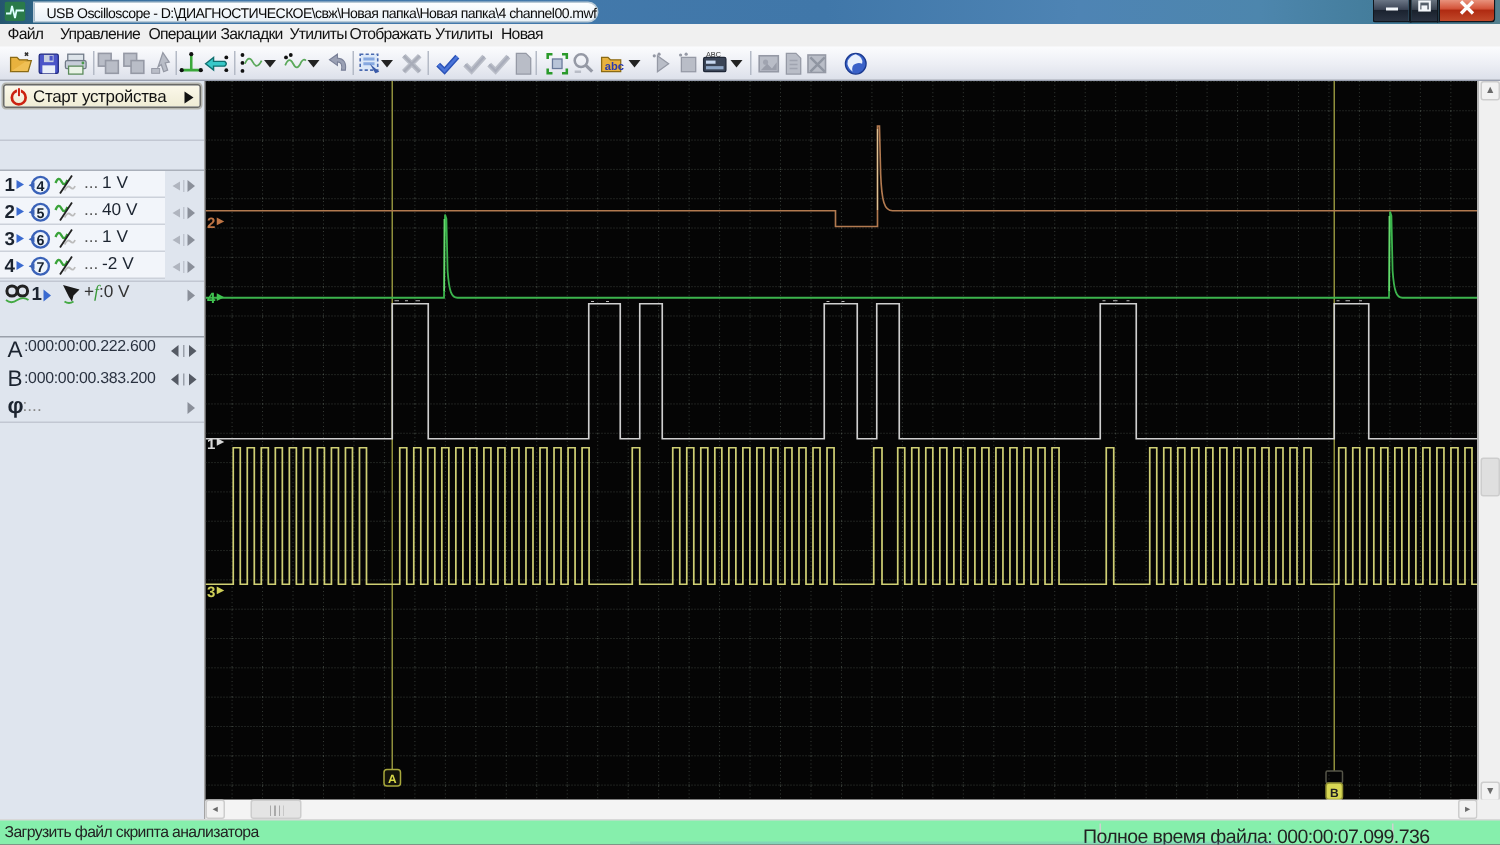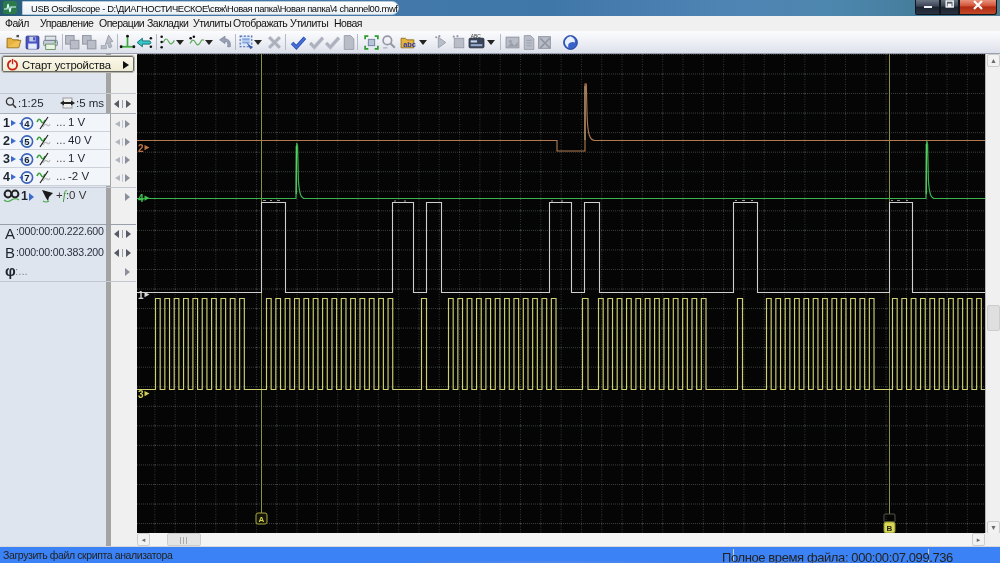--- a/index.html
+++ b/index.html
@@ -15,40 +15,40 @@
 #btncls{left:959px;width:38px;background:linear-gradient(180deg,#e8927c 0%,#d4563c 40%,#b02b12 50%,#c2492a 100%);border-radius:0 0 3px 0}
 
 #menubar{left:0;top:16px;width:1000px;height:15px;background:#f0f0f0;font-size:10.5px;letter-spacing:-0.5px;color:#111}
 #menubar span{position:absolute;top:1px}
 
 #toolbar{left:0;top:31px;width:1000px;height:23px;background:linear-gradient(180deg,#fbfcfe 0%,#eceef4 55%,#dce0ea 100%);border-bottom:1px solid #9aa0b0}
 .ti{position:absolute;top:3px;width:17px;height:17px}
 .tsep{position:absolute;top:3px;width:1px;height:16px;background:#b4bac6}
 .tdd{position:absolute;top:9px;width:0;height:0;border-left:4px solid transparent;border-right:4px solid transparent;border-top:5px solid #222}
 
-#panel{left:0;top:54px;width:111px;height:492px;background:#dfe5ee;border-right:5px solid #a3a3a3;font-size:11.5px;color:#1c2430}
+#panel{left:0;top:54px;width:137px;height:492px;background:#dfe5ee;border-right:1px solid #a3a3a3;font-size:11.5px;color:#1c2430}
 .digits{font-size:10.6px;letter-spacing:-0.2px;color:#2a3240}
 .prow{position:absolute;left:0;width:136px}
 .sepl{position:absolute;left:0;width:136px;height:1px;background:#c2c7d2}
 .arrR{position:absolute;width:0;height:0;border-top:4px solid transparent;border-bottom:4px solid transparent;border-left:5px solid #8a8f99}
 .arrL{position:absolute;width:0;height:0;border-top:4px solid transparent;border-bottom:4px solid transparent;border-right:5px solid #8a8f99}
 .vbar{position:absolute;width:1px;height:8px;background:#9aa0aa}
 
 #scope{left:137px;top:54px;width:848px;height:480px;background:#050505;background-image:
  radial-gradient(circle at 0.5px 0.5px,#4c544c 0,#454d46 0.45px,rgba(0,0,0,0) 0.5px),
  radial-gradient(circle at 0.5px 0.5px,#39403a 0,#363c37 0.42px,rgba(0,0,0,0) 0.47px),
  radial-gradient(circle at 0.5px 0.5px,#39403a 0,#363c37 0.42px,rgba(0,0,0,0) 0.47px);
 background-size:20.32px 19.55px,20.32px 2.5px,2px 19.55px;
 background-position:17.4px 19.5px,17.4px 0px,0px 19.5px}
 
 #vsb{left:985px;top:54px;width:15px;height:480px;background:#f0f0f0;border-left:1px solid #b8b8b8}
 #hsb{left:137px;top:533px;width:848px;height:13px;background:#f4f4f4}
 #corner{left:985px;top:533px;width:15px;height:13px;background:#f0f0f0}
 .sbtn{position:absolute;background:#f2f2f2;border:1px solid #cdcdcd;border-radius:2px;color:#6a6a6a;font-size:7px;text-align:center}
-#statusbar{left:0;top:546px;width:1000px;height:17px;background:#3b82f6;border-top:1px solid #d8d8d8;font-size:10.5px;color:#222}
+#statusbar{left:0;top:546px;width:1000px;height:17px;background:#86efac;border-top:1px solid #d8d8d8;font-size:10.5px;color:#222}
 </style></head>
 <body>
 <div class="abs" id="titlebar"></div>
 <svg class="abs" id="appico" viewBox="0 0 14 13">
     <rect x="0" y="0" width="14" height="13" rx="2" fill="#2a7a4a"></rect>
     <path d="M1 8 L4 8 5 3 7 11 8 6 13 6" stroke="#dff" stroke-width="1.2" fill="none"></path>
   </svg>
 <div class="abs" id="titlepill">USB Oscilloscope - D:\ДИАГНОСТИЧЕСКОЕ\свж\Новая папка\Новая папка\4 channel00.mwf</div>
 <div class="abs wbtn" id="btnmin"><svg width="12" height="9" viewBox="0 0 12 9">
       <rect x="2" y="5" width="8" height="2" fill="#f2f6fa"></rect>
@@ -215,35 +215,20 @@
 <svg style="position:absolute;left:3px;top:1px" width="13" height="13" viewBox="0 0 13 13">
         <circle cx="6.5" cy="7" r="4.6" fill="none" stroke="#cc2211" stroke-width="1.8"></circle>
         <rect x="5.6" y="0.5" width="2" height="6" fill="#cc2211" stroke="#fff" stroke-width="0.6"></rect>
       </svg>
 <span style="position:absolute;left:19px;top:1.5px;font-size:11.3px;letter-spacing:-0.2px;color:#111">Старт устройства</span>
 <div style="position:absolute;right:4px;top:4px;width:0;height:0;border-top:4px solid transparent;border-bottom:4px solid transparent;border-left:6px solid #111"></div>
 </div>
 
 <div class="sepl" style="top:39px"></div>
 
-<div class="prow" style="top:40px;height:19px">
-<svg style="position:absolute;left:4px;top:2px" width="14" height="14" viewBox="0 0 14 14">
-        <circle cx="6" cy="5.5" r="3.6" fill="none" stroke="#333" stroke-width="1.3"></circle>
-        <line x1="8.6" y1="8.2" x2="12" y2="11.8" stroke="#333" stroke-width="1.6"></line>
-      </svg>
-<span style="position:absolute;left:18px;top:3px">:1:25</span>
-<svg style="position:absolute;left:60px;top:2px" width="15" height="15" viewBox="0 0 15 15">
-        <rect x="3" y="2" width="9" height="10" fill="#eee" stroke="#888" stroke-width="0.8"></rect>
-        <path d="M0 7 L4 4.5 V6 H11 V4.5 L15 7 L11 9.5 V8 H4 V9.5 Z" fill="#222"></path>
-      </svg>
-<span style="position:absolute;left:76px;top:3px">:5 ms</span>
-<div class="arrL" style="right:17px;top:6px;border-right-color:#555a64"></div>
-      <div class="vbar" style="right:13px;top:6px"></div>
-      <div class="arrR" style="right:5px;top:6px;border-left-color:#555a64"></div>
-</div>
 <div class="sepl" style="top:59px;background:#aab0ba"></div>
 <div class="prow chrow" style="top:60px;height:18px">
 <div style="position:absolute;left:0;top:0;width:110px;height:18px;background:#f2f5fa;border-bottom:1px solid #ccd1da"></div>
 <b style="position:absolute;left:3px;top:2px;font-size:12.5px">1</b>
 <div class="arrR" style="left:11px;top:6px;border-left-color:#3a6ad0;border-top-width:3.5px;border-bottom-width:3.5px"></div>
 <svg style="position:absolute;left:19px;top:2px" width="15" height="15" viewBox="0 0 15 15">
         <circle cx="8" cy="7.5" r="5.6" fill="#eef4fb" stroke="#3a62b8" stroke-width="1.6"></circle>
         <text x="8" y="11" font-size="9.5" font-weight="bold" fill="#15202e" text-anchor="middle">4</text>
         <path d="M0,7.5l4,-2v4z" fill="#3a62b8"></path>
       </svg>

